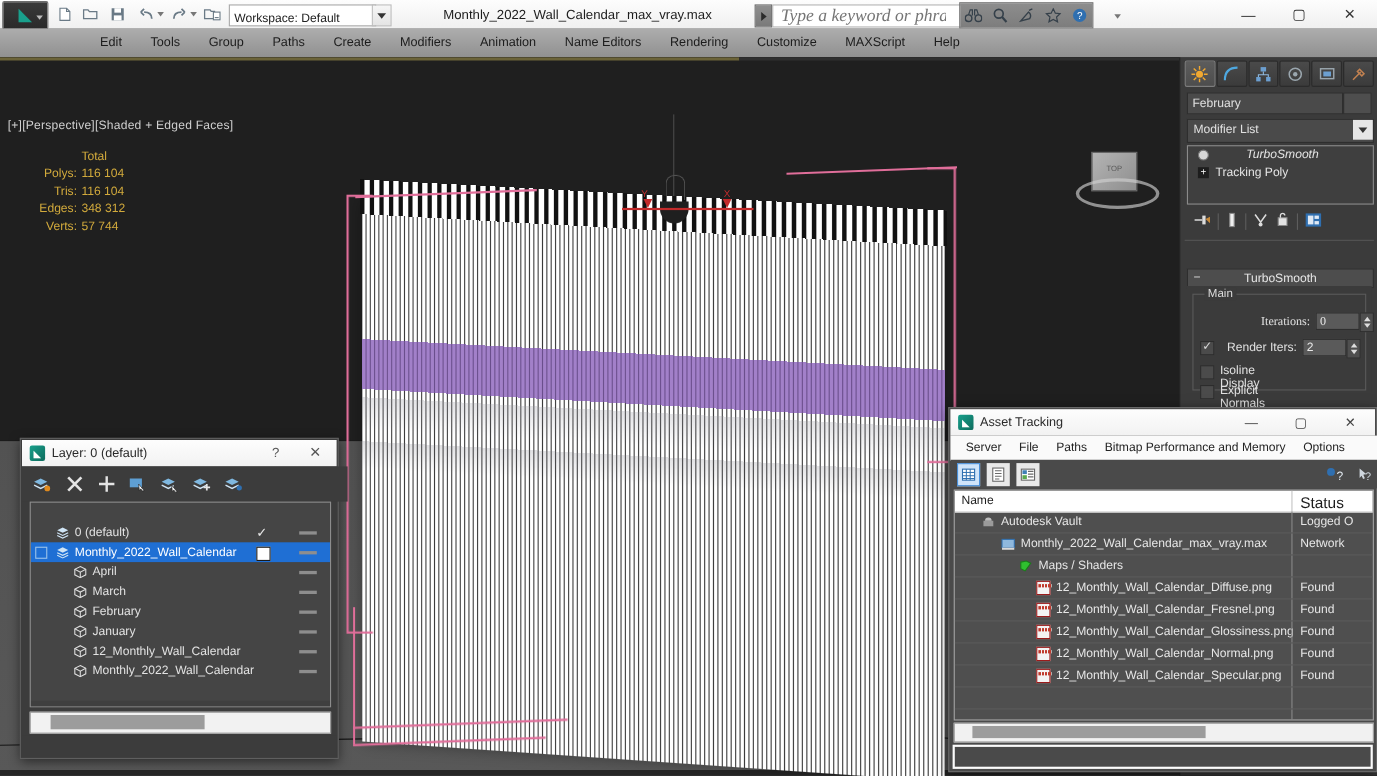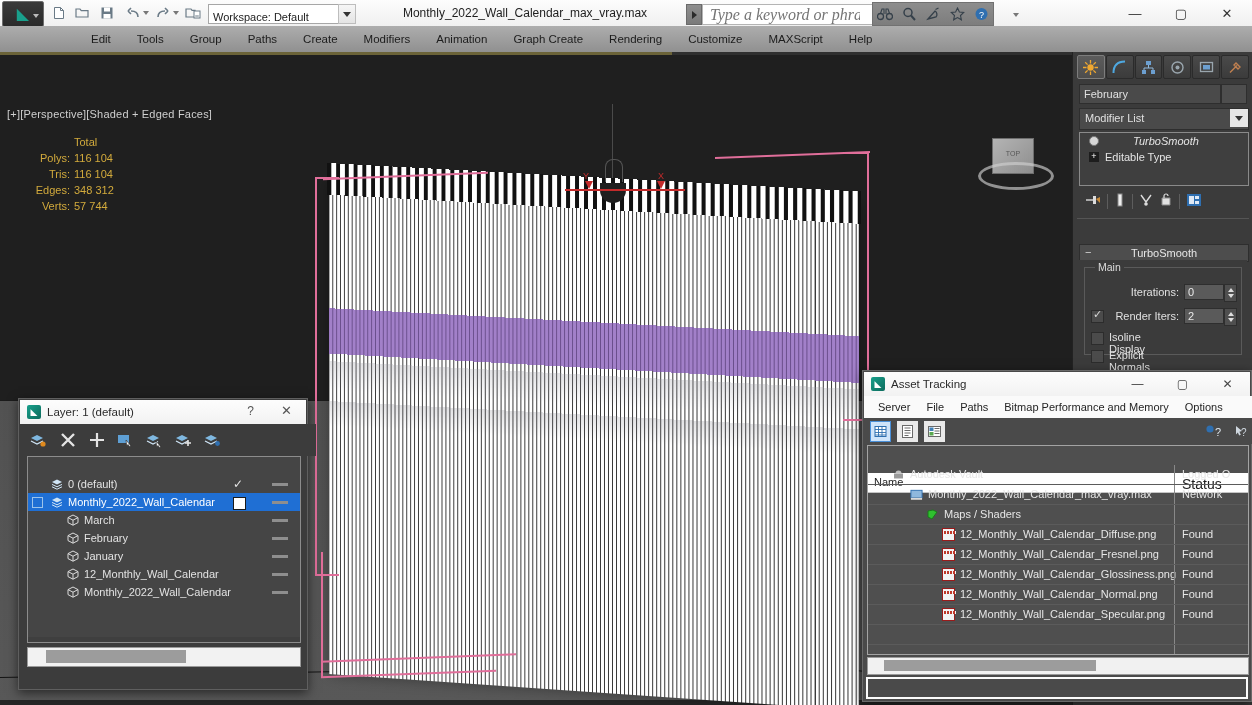--- a/index.html
+++ b/index.html
@@ -341,21 +341,21 @@
     justify-content:center;font-size:11px;color:#e2e2e2;background:#e9e9e9;}
   .at-ico.sel{background:#cfe4fa;border-color:#4a90d9;}
   .at-right{position:absolute;right:8px;top:4px;display:flex;gap:10px;}
   .at-right .h{width:17px;height:17px;display:flex;align-items:center;justify-content:center;
     font-size:12px;color:#cfd7df;}
   #asset-table{
     position:absolute;left:4px;top:74px;width:380px;height:208px;
     background:#4f4f4f;border:1px solid #a3a3a3;overflow:hidden;
   }
   #at-head{position:absolute;left:0;top:0;width:380px;height:19px;background:#fff;
-    border-bottom:1px solid #c4c4c4;margin-top:27px;}
+    border-bottom:1px solid #c4c4c4;}
   #at-head .n{position:absolute;left:6px;top:3px;font-size:11px;color:#1d1d1d;}
   #at-head .s{position:absolute;left:314px;top:3px;font-size:14px;color:#1d1d1d;}
   #at-head .vsep{position:absolute;left:306px;top:0;width:1px;height:19px;background:#c4c4c4;}
   #at-rows{position:absolute;left:0;top:19px;width:380px;}
   .arow{position:relative;height:19px;border-bottom:1px solid #5b5b5b;}
   .arow .aicon{position:absolute;top:3px;width:13px;height:13px;display:flex;align-items:center;
     justify-content:center;font-size:9px;}
   .arow .aname{position:absolute;top:3px;font-size:11px;color:#e6e6e6;white-space:nowrap;}
   .arow .astat{position:absolute;left:314px;top:3px;font-size:11px;color:#e6e6e6;white-space:nowrap;}
   .arow .vsep{position:absolute;left:306px;top:0;width:1px;height:19px;background:#888;}
@@ -473,21 +473,21 @@
 
 <div id="menubar">
   <div id="menu-spacer"></div>
   <div class="menu-item">Edit</div>
   <div class="menu-item">Tools</div>
   <div class="menu-item">Group</div>
   <div class="menu-item">Paths</div>
   <div class="menu-item">Create</div>
   <div class="menu-item">Modifiers</div>
   <div class="menu-item">Animation</div>
-  <div class="menu-item">Graph Create</div>
+  <div class="menu-item">Name Editors</div>
   <div class="menu-item">Rendering</div>
   <div class="menu-item">Customize</div>
   <div class="menu-item">MAXScript</div>
   <div class="menu-item">Help</div>
 </div>
 
 <div id="viewport">
   <div id="vp-upper"></div>
   <div id="vp-lower"></div>
   <div id="horizon"></div>
@@ -623,21 +623,21 @@
     <div class="stack-row" style="padding-left:8px">
       <span class="ico">
           <span class="bulb"></span>
         </span>
       <span class="nm italic" style="margin-left:28px">TurboSmooth</span>
     </div>
     <div class="stack-row" style="padding-left:8px">
       <span class="ico">
           <span class="plusbox">+</span>
         </span>
-      <span class="nm">Editable Type</span>
+      <span class="nm">Tracking Poly</span>
     </div>
   </div>
 
   <div id="stack-tools">
     <span>
       <svg width="16" height="14" viewBox="0 0 16 14">
           <path d="M1 7h7" stroke="#dcdcdc" stroke-width="1.4"></path>
           <rect x="8" y="3" width="3" height="8" fill="#dcdcdc"></rect>
           <path d="M11 6l4-2v6z" fill="#c88a3a"></path>
         </svg>
@@ -675,21 +675,21 @@
 
   <div id="roll-ts">
     <div id="roll-head">
       <span class="minus">−</span>
       <span>TurboSmooth</span>
     </div>
     <div id="roll-body">
       <div id="main-group">
         <div id="main-group-lbl">Main</div>
 
-        <div class="spin-row" style="left:0;top:16px;width:156px;">
+        <div class="spin-row" style="left:12px;top:16px;width:156px;font-family:Liberation Serif, serif;">
           <span class="spin-lbl" style="right:62px">Iterations:</span>
           <span class="spin-box" style="right:17px;top:0">0</span>
           <span class="spin-arrows" style="right:4px;top:0">
               <i class="up"></i>
               <i class="dn"></i>
             </span>
         </div>
 
         <div class="spin-row" style="left:0;top:40px;width:156px;">
           <span class="chk on" style="left:6px;top:2px"></span>
@@ -710,21 +710,21 @@
           <span class="cb-lbl" style="left:18px;top:0">Explicit Normals</span>
         </div>
       </div>
     </div>
   </div>
 </div>
 
 <div id="layer-dlg">
   <div id="layer-title">
     <span class="ico">◣</span>
-    <span class="t">Layer: 1 (default)</span>
+    <span class="t">Layer: 0 (default)</span>
     <span class="help">?</span>
     <span class="close">✕</span>
   </div>
 
   <div id="layer-toolbar">
     <span class="lt-ico">
       <svg width="17" height="16" viewBox="0 0 17 16">
           <path d="M1 6l6-3 6 3-6 3z" fill="#7fb8e0"></path>
           <path d="M1 9l6 3 6-3" fill="none" stroke="#cfe4f5" stroke-width="1.2"></path>
           <circle cx="13" cy="12" r="2.6" fill="#e08a1e"></circle>
@@ -790,20 +790,30 @@
           <svg width="12" height="12" viewBox="0 0 12 12">
               <path d="M1 4l5-2.4L11 4 6 6.4z" fill="#cfe4f5"></path>
               <path d="M1 6.4L6 8.8 11 6.4M1 8.8L6 11.2 11 8.8" fill="none" stroke="#cfe4f5"></path>
             </svg>
         </span>
         <span class="lname">Monthly_2022_Wall_Calendar</span>
         <span class="box"></span>
         <span class="dash"></span>
       </div>
 
+      <div class="lrow" style="padding-left:38px">
+        <span class="licon">
+          <svg width="12" height="12" viewBox="0 0 12 12">
+              <path d="M6 1l5 2.6v5L6 11.2 1 8.6v-5z" fill="none" stroke="#dcdcdc"></path>
+              <path d="M1 3.6L6 6.2l5-2.6M6 6.2v5" fill="none" stroke="#dcdcdc"></path>
+            </svg>
+        </span>
+        <span class="lname">April</span>
+        <span class="dash"></span>
+      </div>
       <div class="lrow" style="padding-left:38px">
         <span class="licon">
           <svg width="12" height="12" viewBox="0 0 12 12">
               <path d="M6 1l5 2.6v5L6 11.2 1 8.6v-5z" fill="none" stroke="#dcdcdc"></path>
               <path d="M1 3.6L6 6.2l5-2.6M6 6.2v5" fill="none" stroke="#dcdcdc"></path>
             </svg>
         </span>
         <span class="lname">March</span>
         <span class="dash"></span>
       </div>

